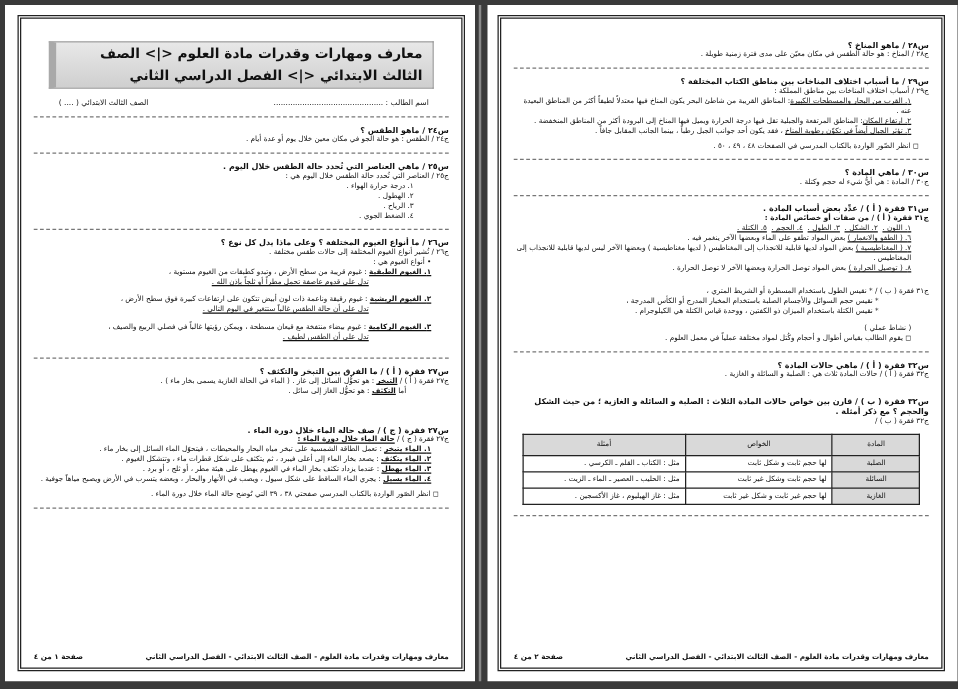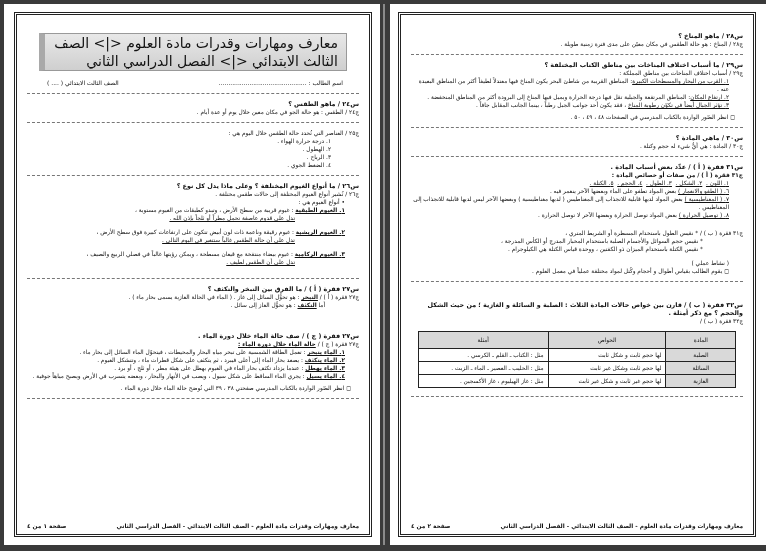--- a/index.html
+++ b/index.html
@@ -23,21 +23,21 @@
     box-sizing:border-box;
     font-size:6px; line-height:8px; color:#111;
   }
   .sheet.left .page { left:10px; right:8px; }
   .sheet.right .page { left:8px; right:10px; }
   .banner {
     margin:12px 12px 6px 12px;
     background:linear-gradient(#e8e8e8,#cfcfcf);
     border:1px solid #999;
     border-left:6px solid #a9a9a9;
-    font-weight:normal; font-size:14px; line-height:18px; text-align:right;
+    font-weight:bold; font-size:11px; line-height:18px; text-align:right;
     padding:0 8px;
   }
   .student-row { display:flex; justify-content:space-between; padding:2px 16px 0 20px; font-size:6px; }
   .dash { border-top:1.5px dashed #777; margin:6px 0; height:0; }
   .q { font-weight:bold; font-size:6.4px; margin-top:3px; }
   .a { font-size:5.8px; }
   .li { padding-right:14px; font-size:5.8px; }
   .li2 { padding-right:28px; font-size:5.8px; }
   .u { text-decoration:underline; font-weight:bold; }
   .note { padding-right:8px; font-size:5.8px; margin-top:4px; }
@@ -64,20 +64,21 @@
     </div>
     <div class="dash"></div>
 
     <div>
       <div class="q">س٢٤ / ماهو الطقس ؟</div>
       <div class="a">ج٢٤ / الطقس : هو حالة الجو في مكان معين خلال يوم أو عدة أيام .</div>
     </div>
     <div class="dash"></div>
 
     <div>
+      <div class="q">س٢٥ / ماهي العناصر التي تُحدد حالة الطقس خلال اليوم .</div>
       <div class="a">ج٢٥ / العناصر التي تُحدد حالة الطقس خلال اليوم هي :</div>
       <div class="li2">١. درجة حرارة الهواء .</div>
       <div class="li2">٢. الهطول .</div>
       <div class="li2">٣. الرياح .</div>
       <div class="li2">٤. الضغط الجوي .</div>
     </div>
     <div class="dash"></div>
 
     <div>
       <div class="q">س٢٦ / ما أنواع الغيوم المختلفة ؟ وعلى ماذا يدل كل نوع ؟</div>
@@ -191,20 +192,24 @@
         <span>* نقيس الطول باستخدام المسطرة أو الشريط المتري ،</span>
       </div>
       <div class="a" style="padding-right:40px">* نقيس حجم السوائل والأجسام الصلبة باستخدام المخبار المدرج أو الكأس المدرجة ،</div>
       <div class="a" style="padding-right:40px">* نقيس الكتلة باستخدام الميزان ذو الكفتين ، ووحدة قياس الكتلة هي الكيلوجرام .</div>
       <div class="gap"></div>
       <div class="li">( نشاط عملي )</div>
       <div class="li">◻ يقوم الطالب بقياس أطوال و أحجام وكُتل لمواد مختلفة عملياً في معمل العلوم .</div>
     </div>
     <div class="dash"></div>
 
+    <div>
+      <div class="q">س٣٢ فقرة ( أ ) / ماهي حالات المادة ؟</div>
+      <div class="a">ج٣٢ فقرة ( أ ) / حالات المادة ثلاث هي : الصلبة و السائلة و الغازية .</div>
+    </div>
     <div class="gap2"></div>
 
     <div>
       <div class="q">س٣٢ فقرة ( ب ) / قارن بين خواص حالات المادة الثلاث : الصلبة و السائلة و الغازية ؛ من حيث الشكل والحجم ؟ مع ذكر أمثلة .</div>
       <div class="a">ج٣٢ فقرة ( ب ) /</div>
     </div>
 
     <table class="states">
       <thead>
         <tr>

